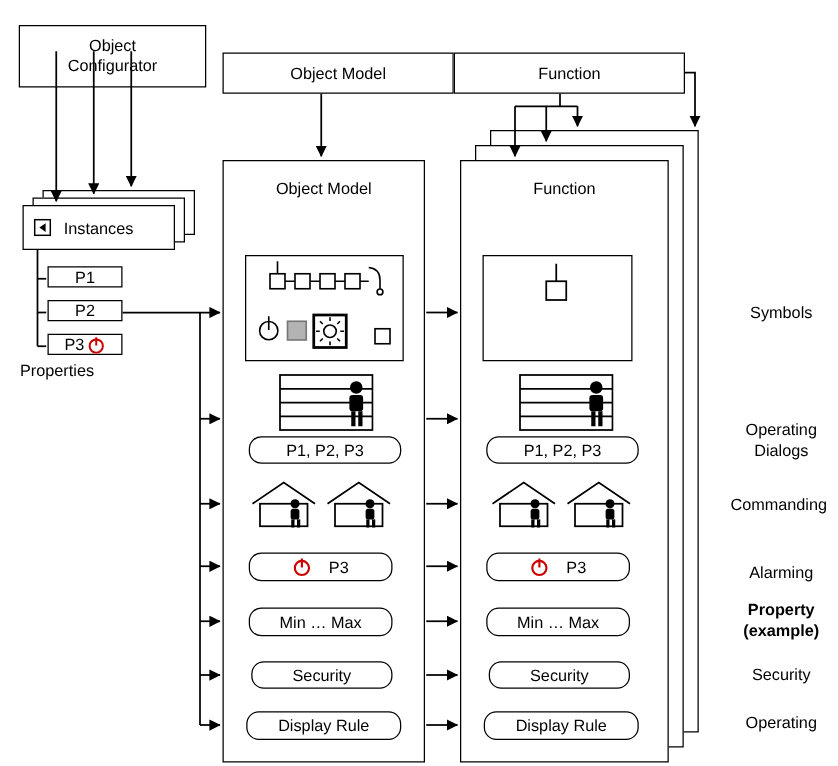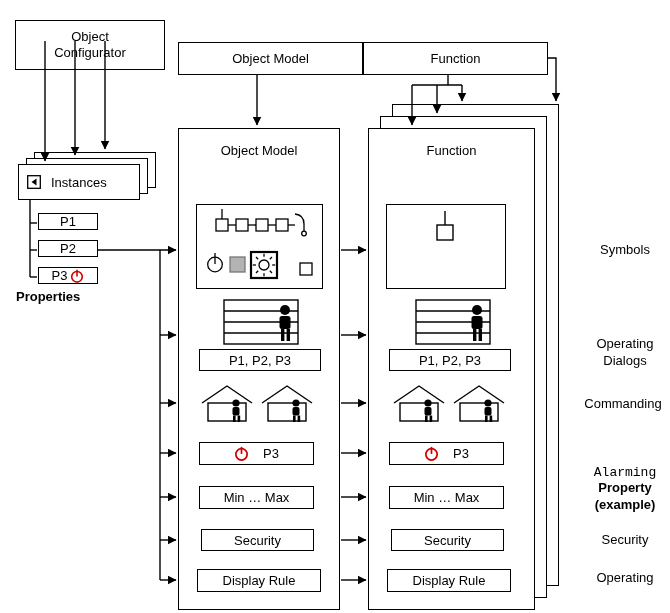--- a/index.html
+++ b/index.html
@@ -7,35 +7,35 @@
     position:relative;width:670px;height:613px;background:#ffffff;
     font-family:"Liberation Sans",sans-serif;font-size:13px;color:#000;
     overflow:hidden;
   }
   .box{
     position:absolute;border:1.4px solid #000;background:#fff;
     display:flex;align-items:center;justify-content:center;text-align:center;
     box-sizing:border-box;
   }
   .pill{
-    position:absolute;border:1.4px solid #000;border-radius:0;background:#fff;
+    position:absolute;border:1.4px solid #000;border-radius:10px;background:#fff;
     display:flex;align-items:center;justify-content:center;gap:8px;
     box-sizing:border-box;z-index:3;
   }
   .sheet{position:absolute;border:1.4px solid #000;background:#fff;box-sizing:border-box;}
   .panel{position:absolute;border:1.4px solid #000;background:#fff;box-sizing:border-box;z-index:2;}
   .panel-title{position:absolute;top:14px;left:0;right:0;text-align:center;}
   .rlabel{position:absolute;width:86px;text-align:center;line-height:17px;}
   .card{position:absolute;border:1.4px solid #000;background:#fff;box-sizing:border-box;}
   .card-front{display:flex;align-items:center;padding-left:8px;gap:10px;}
   .pbox{
     position:absolute;border:1.4px solid #000;background:#fff;width:60px;height:17px;
     display:flex;align-items:center;justify-content:center;gap:3px;box-sizing:border-box;z-index:2;
   }
-  .caption{position:absolute;z-index:2;font-weight:bold;}
+  .caption{position:absolute;z-index:2;}
   .overlay{position:absolute;left:0;top:0;z-index:10;pointer-events:none;}
   .inbox{position:absolute;box-sizing:border-box;}
   .houses{position:absolute;display:flex;gap:8px;z-index:3;}
   svg{display:block;}
 </style>
 </head>
 <body>
 
 <div class="stage">
 
@@ -292,18 +292,18 @@
     </div>
 
     <div class="pill" style="left:18px;top:440px;width:124px;height:23px;">
       <span>Display Rule</span>
     </div>
   </div>
 
   <div class="rlabel" style="left:582px;top:241px;">Symbols</div>
   <div class="rlabel" style="left:582px;top:319px;margin-top:16px;">Operating Dialogs</div>
   <div class="rlabel" style="left:580px;top:395px;">Commanding</div>
-  <div class="rlabel" style="left:582px;top:464px;font-family:Liberation Mono, monospace;">Alarming</div>
+  <div class="rlabel" style="left:582px;top:449px;">Alarming</div>
   <div class="rlabel" style="left:582px;top:479px;font-weight:bold;">Property (example)</div>
   <div class="rlabel" style="left:582px;top:531px;">Security</div>
   <div class="rlabel" style="left:582px;top:569px;">Operating</div>
 
 </div>
 
 </body></html>

